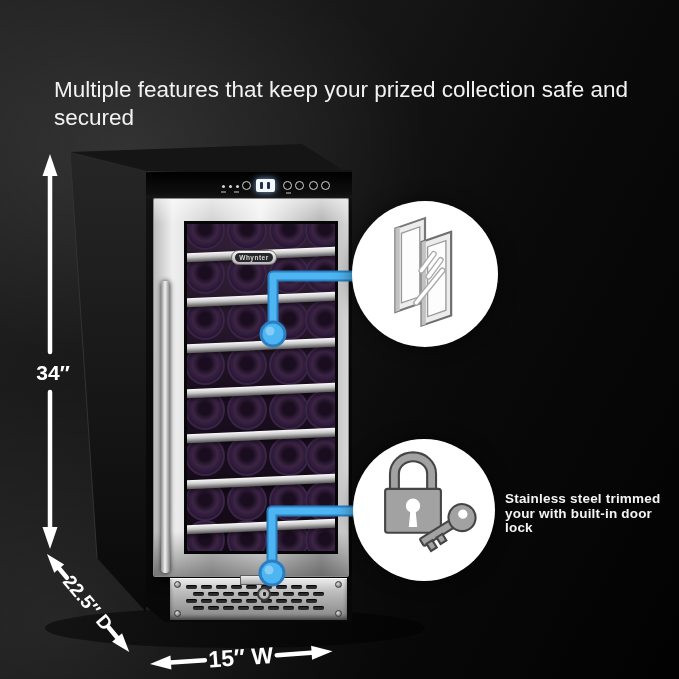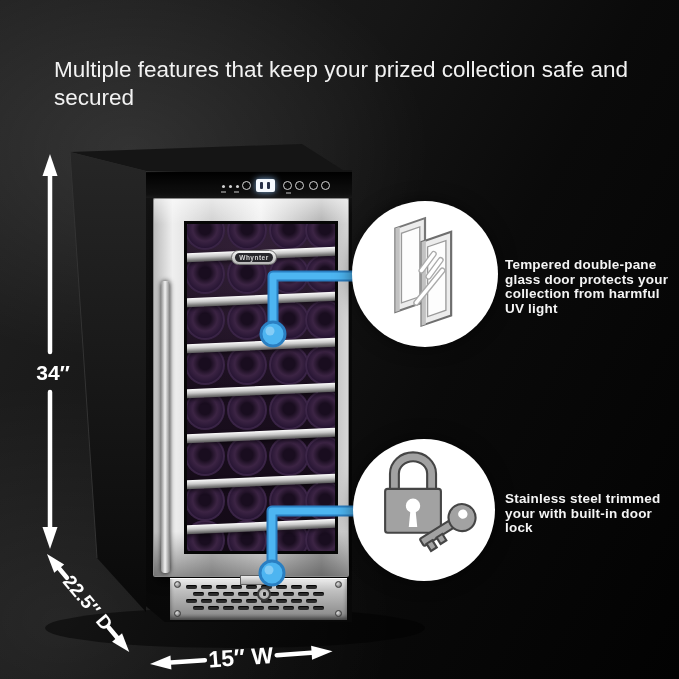--- a/index.html
+++ b/index.html
@@ -6,21 +6,21 @@
   .canvas{
     position:relative;width:679px;height:679px;overflow:hidden;
     font-family:"Liberation Sans", sans-serif;
     background:
       radial-gradient(ellipse 430px 300px at 130px 150px, rgba(255,255,255,0.10), rgba(255,255,255,0) 70%),
       radial-gradient(ellipse 480px 340px at 60px 620px, rgba(255,255,255,0.07), rgba(255,255,255,0) 70%),
       linear-gradient(118deg,#222222 0%,#161616 38%,#0a0a0a 62%,#020202 100%);
   }
   
   .title{position:absolute;left:54px;top:24px;color:#fff;font-size:33px;font-weight:800;letter-spacing:-0.8px;white-space:nowrap;}
-  .subtitle{position:absolute;left:54px;top:56px;width:575px;color:#f2f2f2;font-size:22.5px;font-weight:400;line-height:1.26;}
+  .subtitle{position:absolute;left:54px;top:76px;width:575px;color:#f2f2f2;font-size:22.5px;font-weight:400;line-height:1.26;}
   
   .layer{position:absolute;left:0;top:0;pointer-events:none;}
   .front{
     position:absolute;left:146px;top:170px;width:206px;height:452px;z-index:2;
     background:linear-gradient(180deg,#141414 0%,#0b0b0b 55%,#080808 100%);
     clip-path:polygon(0 0.5%,100% 0,100% 100%,9% 100%,0 96.5%);
   }
   .cpanel{position:absolute;left:0;right:0;top:2px;height:26px;background:linear-gradient(180deg,#000 0%,#101010 85%,#1a1a1a 100%);}
   .cp-dot{position:absolute;top:13px;width:3px;height:3px;border-radius:50%;background:#e9e9e9;opacity:.9;}
   .cp-dash{position:absolute;top:19px;width:5px;height:1.5px;background:#6d6d6d;}
@@ -298,17 +298,16 @@
       <g transform="rotate(-32 116 80)">
         <rect x="60" y="75" width="52" height="10" rx="2" fill="#a2a2a2" stroke="#454545" stroke-width="2.5"></rect>
         <rect x="64" y="84" width="8" height="10" fill="#a2a2a2" stroke="#454545" stroke-width="2.5"></rect>
         <rect x="78" y="84" width="8" height="9" fill="#a2a2a2" stroke="#454545" stroke-width="2.5"></rect>
         <circle cx="116" cy="80" r="16" fill="#a2a2a2" stroke="#454545" stroke-width="2.5"></circle>
         <circle cx="119" cy="77" r="5.5" fill="#fff"></circle>
       </g>
     </svg>
   </div>
 
-  <div class="callout-text t1">Tempered double-pane glass door protects your collection from harmful UV light</div>
   <div class="callout-text t2">Stainless steel trimmed your with built-in door lock</div>
 
   <div class="subtitle">Multiple features that keep your prized collection safe and secured</div>
 </div>
 
 </body></html>

